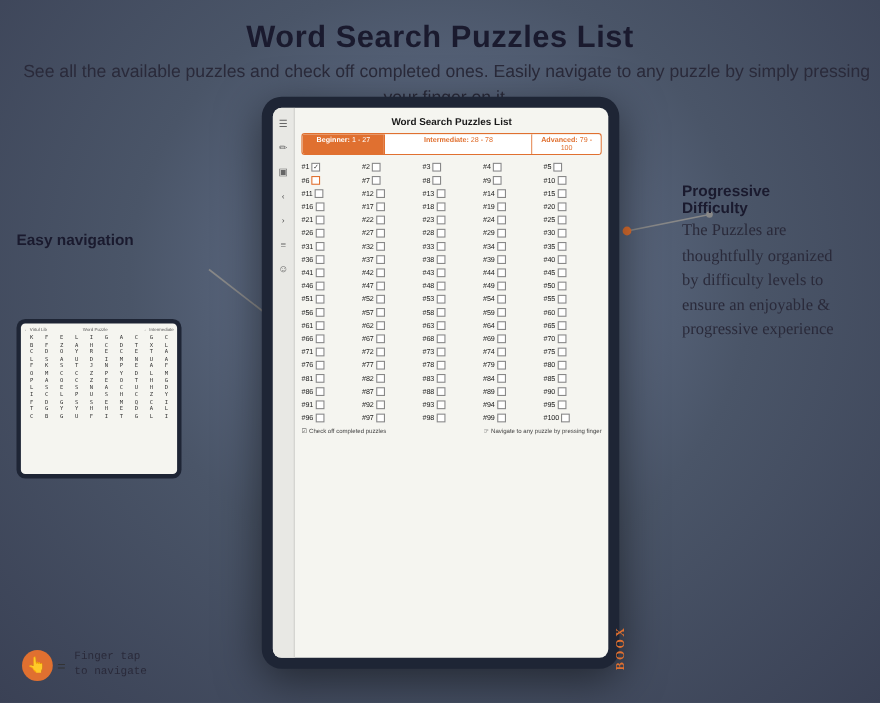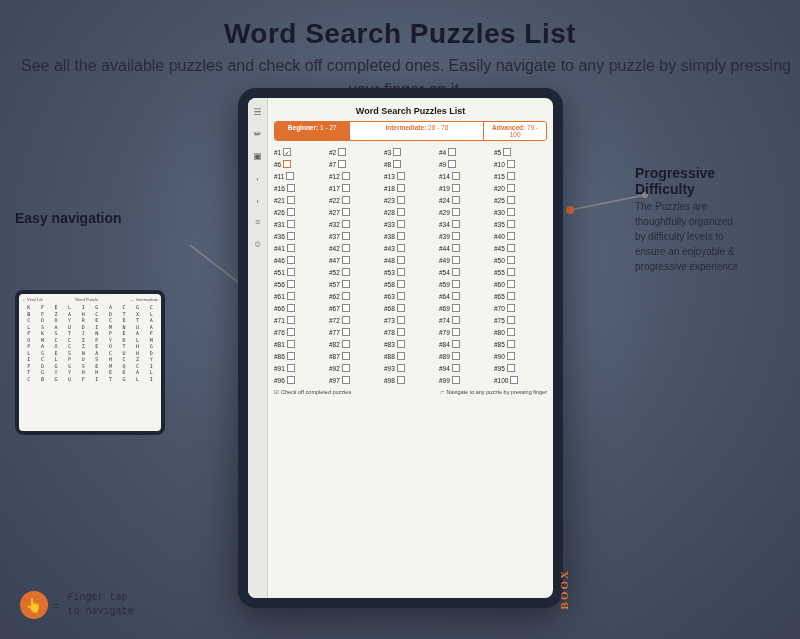--- a/index.html
+++ b/index.html
@@ -254,33 +254,33 @@
       font-family: monospace;
       text-align: center;
       color: #333;
       line-height: 1.3;
     }
 
     
     .right-annotation {
       position: absolute;
       top: 165px;
-      right: 5px;
+      right: 20px;
       width: 160px;
     }
     .right-title {
       font-size: 14px;
       font-weight: bold;
       color: #1a1a2e;
       font-family: Arial, sans-serif;
     }
     .right-text {
-      font-size: 10px;
+      font-size: 15px;
       color: #2a2a3a;
-      font-family: Liberation Sans, sans-serif;
+      font-family: Liberation Serif, serif;
       margin-top: 2px;
       line-height: 1.5;
     }
 
     
     .connector-svg {
       position: absolute;
       top: 0; left: 0;
       width: 800px;
       height: 639px;

